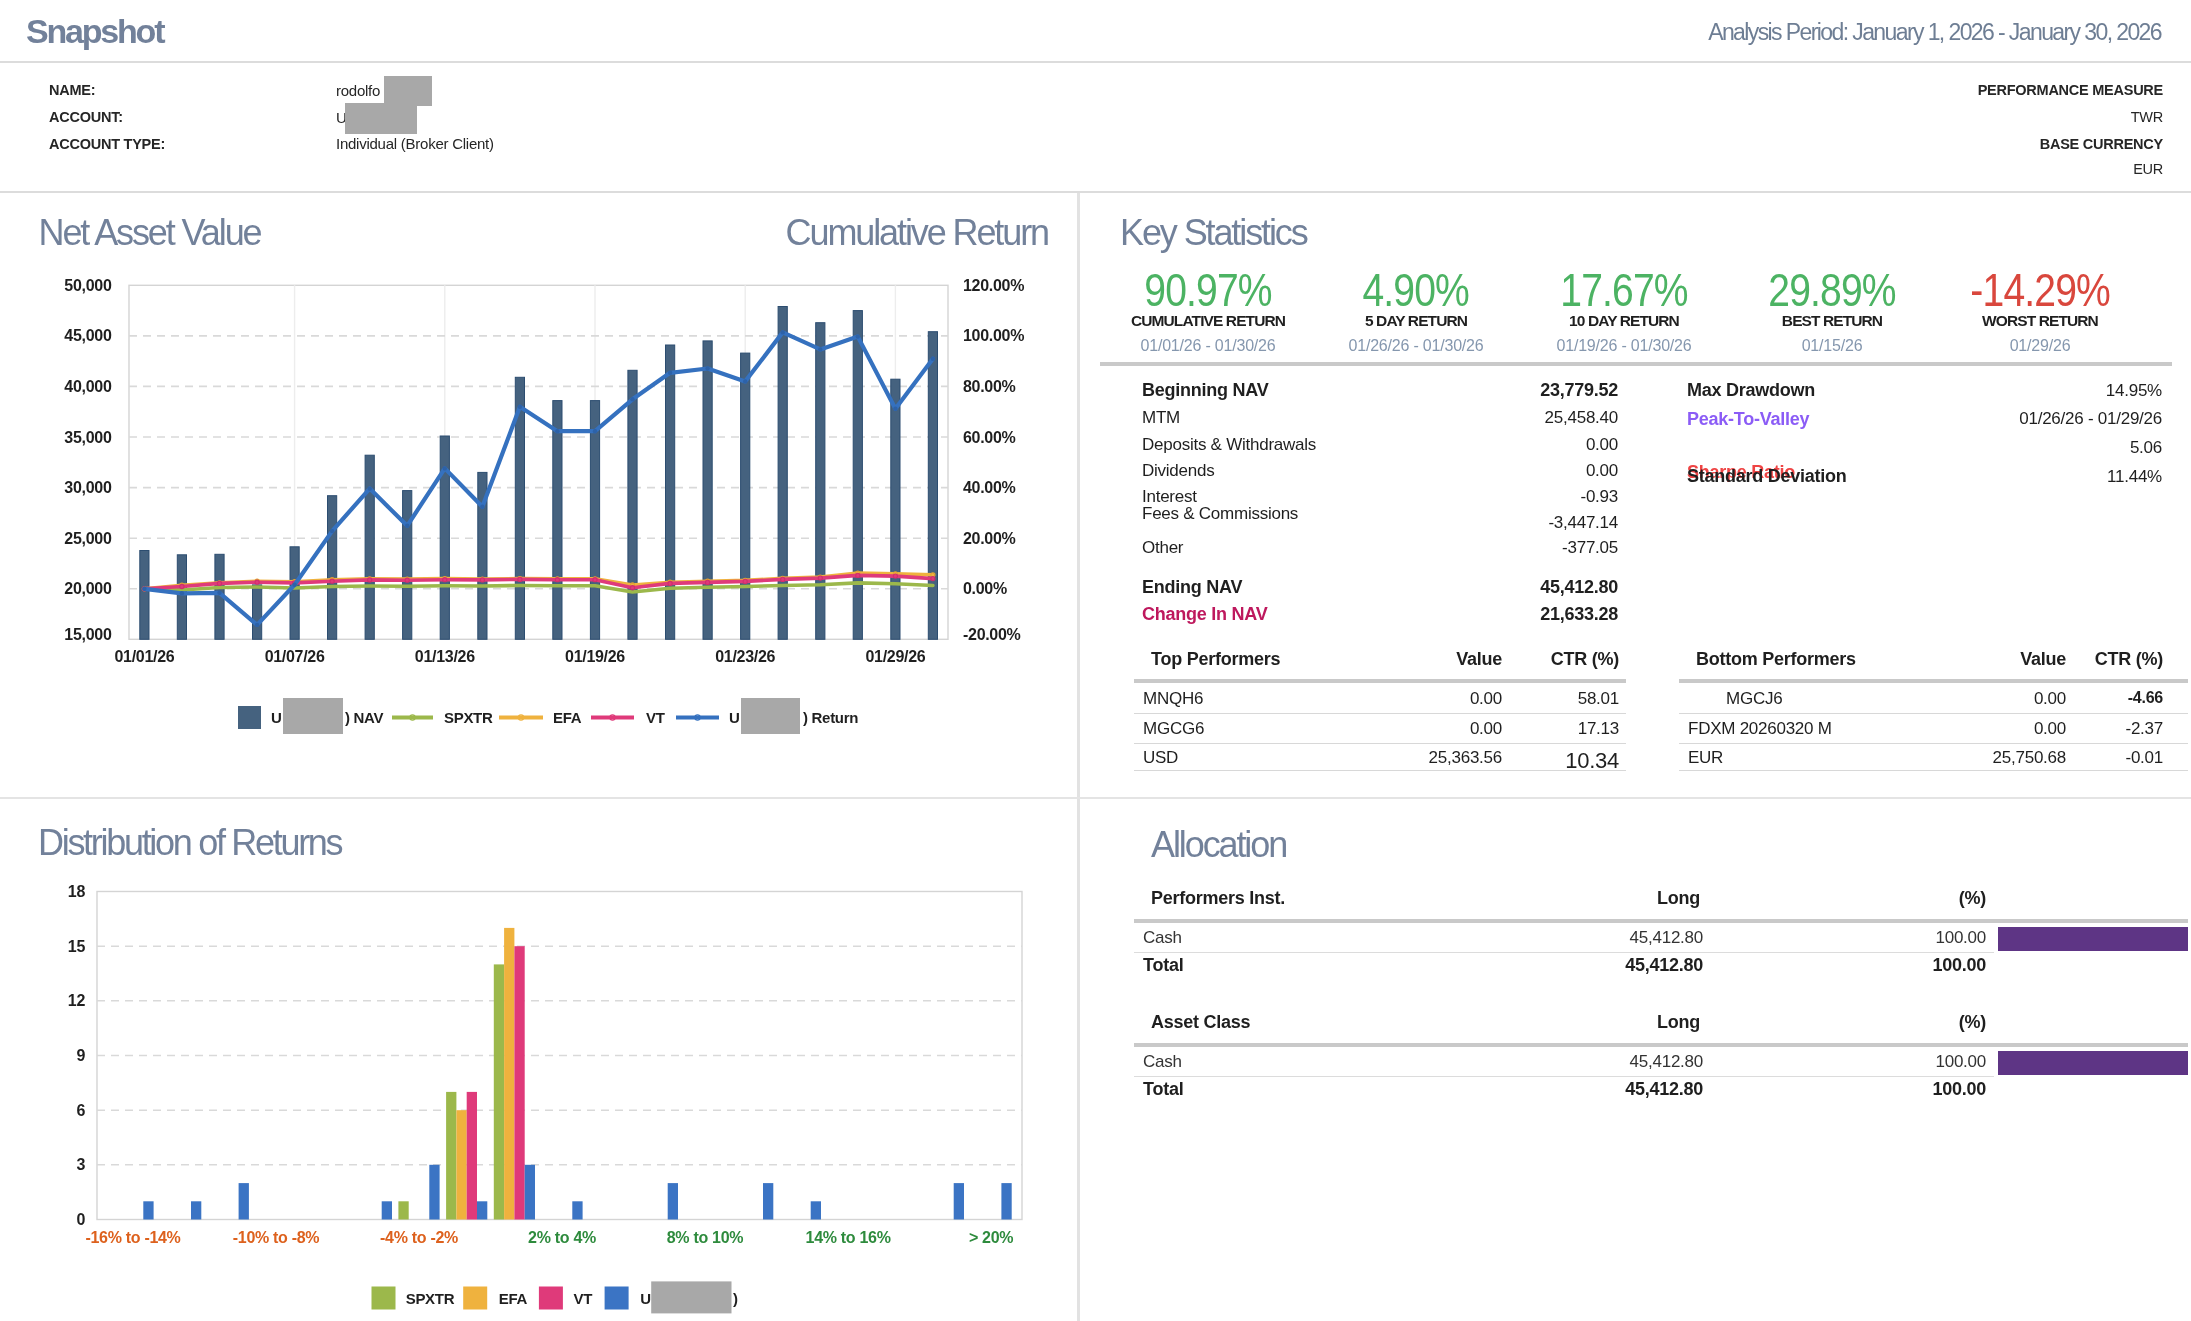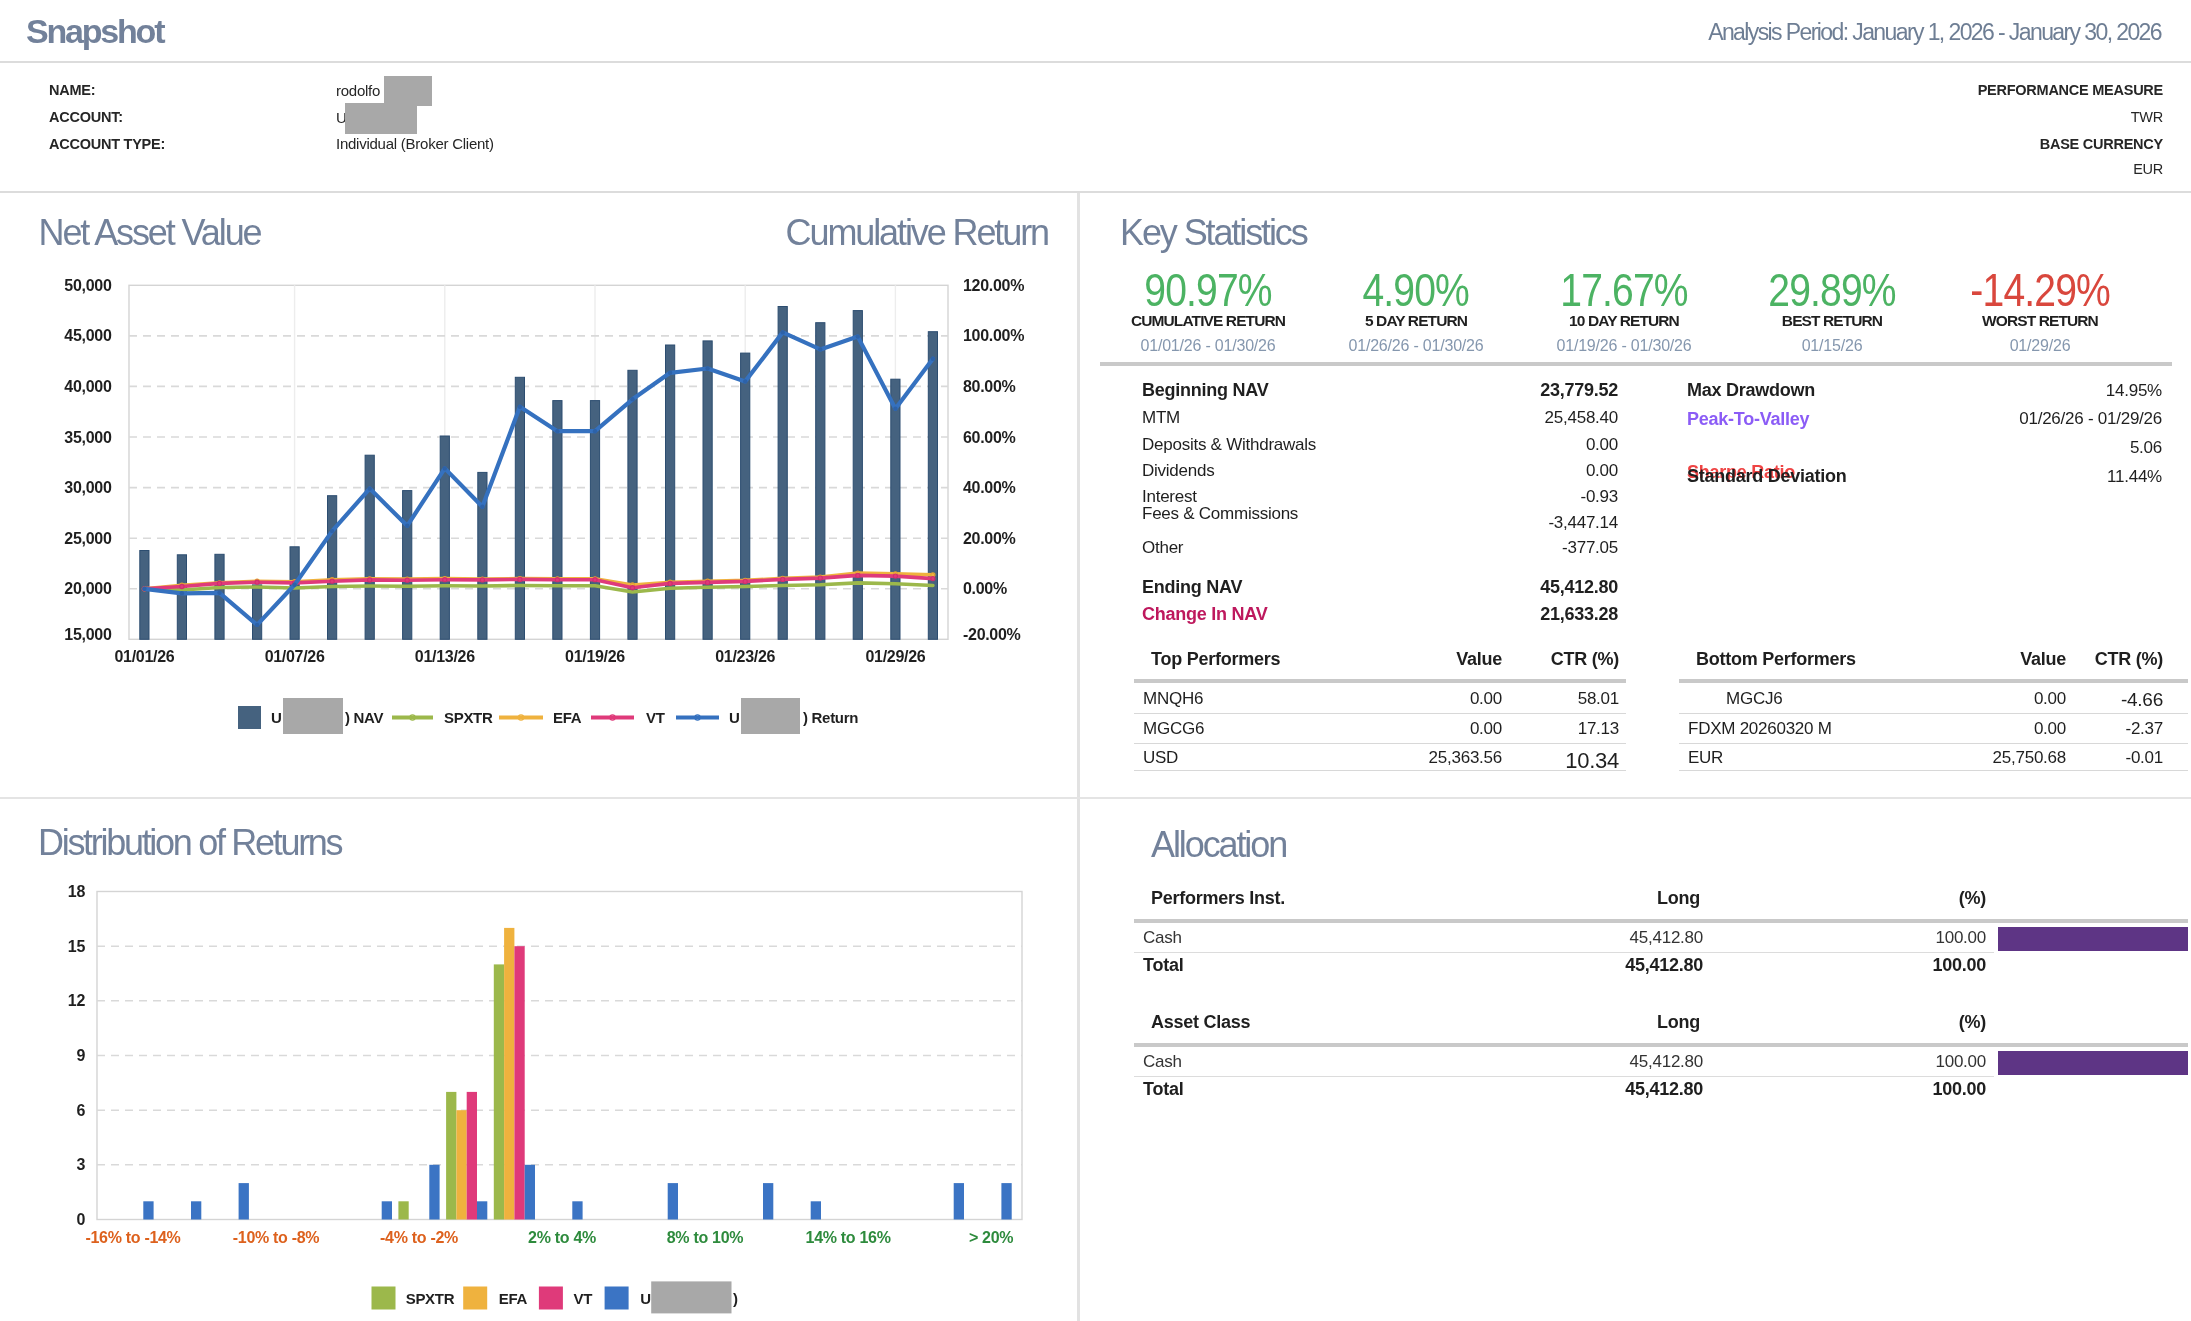--- a/index.html
+++ b/index.html
@@ -285,21 +285,21 @@
 <div style="position:absolute;right:572px;top:747.8px;font-size:22px;font-weight:400;color:#1f1f1f;letter-spacing:-0.25px;white-space:nowrap;">10.34</div>
 <div style="position:absolute;left:1134px;top:713.3px;width:492px;height:1.2px;background:#d8d8d8;"></div>
 <div style="position:absolute;left:1134px;top:742.8px;width:492px;height:1.2px;background:#d8d8d8;"></div>
 <div style="position:absolute;left:1134px;top:769.5px;width:492px;height:1.2px;background:#d8d8d8;"></div>
 <div style="position:absolute;left:1696px;top:649.3px;font-size:18px;font-weight:700;color:#1f1f1f;letter-spacing:-0.25px;white-space:nowrap;">Bottom Performers</div>
 <div style="position:absolute;right:125px;top:649.3px;font-size:18px;font-weight:700;color:#1f1f1f;letter-spacing:-0.25px;white-space:nowrap;">Value</div>
 <div style="position:absolute;right:28px;top:649.3px;font-size:18px;font-weight:700;color:#1f1f1f;letter-spacing:-0.25px;white-space:nowrap;">CTR (%)</div>
 <div style="position:absolute;left:1679px;top:679.0px;width:509px;height:4px;background:#c9c9c9;"></div>
 <div style="position:absolute;left:1688px;top:689.0px;font-size:17px;font-weight:400;color:#1f1f1f;letter-spacing:-0.25px;white-space:nowrap;margin-left:38px;">MGCJ6</div>
 <div style="position:absolute;right:125px;top:689.0px;font-size:17px;font-weight:400;color:#1f1f1f;letter-spacing:-0.25px;white-space:nowrap;">0.00</div>
-<div style="position:absolute;right:28px;top:689.0px;font-size:19px;font-weight:400;color:#1f1f1f;letter-spacing:-0.25px;white-space:nowrap;">-4.66</div>
+<div style="position:absolute;right:28px;top:689.0px;font-size:16px;font-weight:700;color:#1f1f1f;letter-spacing:-0.25px;white-space:nowrap;">-4.66</div>
 <div style="position:absolute;left:1688px;top:718.5px;font-size:17px;font-weight:400;color:#1f1f1f;letter-spacing:-0.25px;white-space:nowrap;">FDXM 20260320 M</div>
 <div style="position:absolute;right:125px;top:718.5px;font-size:17px;font-weight:400;color:#1f1f1f;letter-spacing:-0.25px;white-space:nowrap;">0.00</div>
 <div style="position:absolute;right:28px;top:718.5px;font-size:17px;font-weight:400;color:#1f1f1f;letter-spacing:-0.25px;white-space:nowrap;">-2.37</div>
 <div style="position:absolute;left:1688px;top:747.8px;font-size:17px;font-weight:400;color:#1f1f1f;letter-spacing:-0.25px;white-space:nowrap;">EUR</div>
 <div style="position:absolute;right:125px;top:747.8px;font-size:17px;font-weight:400;color:#1f1f1f;letter-spacing:-0.25px;white-space:nowrap;">25,750.68</div>
 <div style="position:absolute;right:28px;top:747.8px;font-size:17px;font-weight:400;color:#1f1f1f;letter-spacing:-0.25px;white-space:nowrap;">-0.01</div>
 <div style="position:absolute;left:1679px;top:713.3px;width:509px;height:1.2px;background:#d8d8d8;"></div>
 <div style="position:absolute;left:1679px;top:742.8px;width:509px;height:1.2px;background:#d8d8d8;"></div>
 <div style="position:absolute;left:1679px;top:769.5px;width:509px;height:1.2px;background:#d8d8d8;"></div>
 <div style="position:absolute;left:1151px;top:823.7px;font-size:36px;font-weight:400;color:#72819a;letter-spacing:-2.1px;white-space:nowrap;">Allocation</div>

